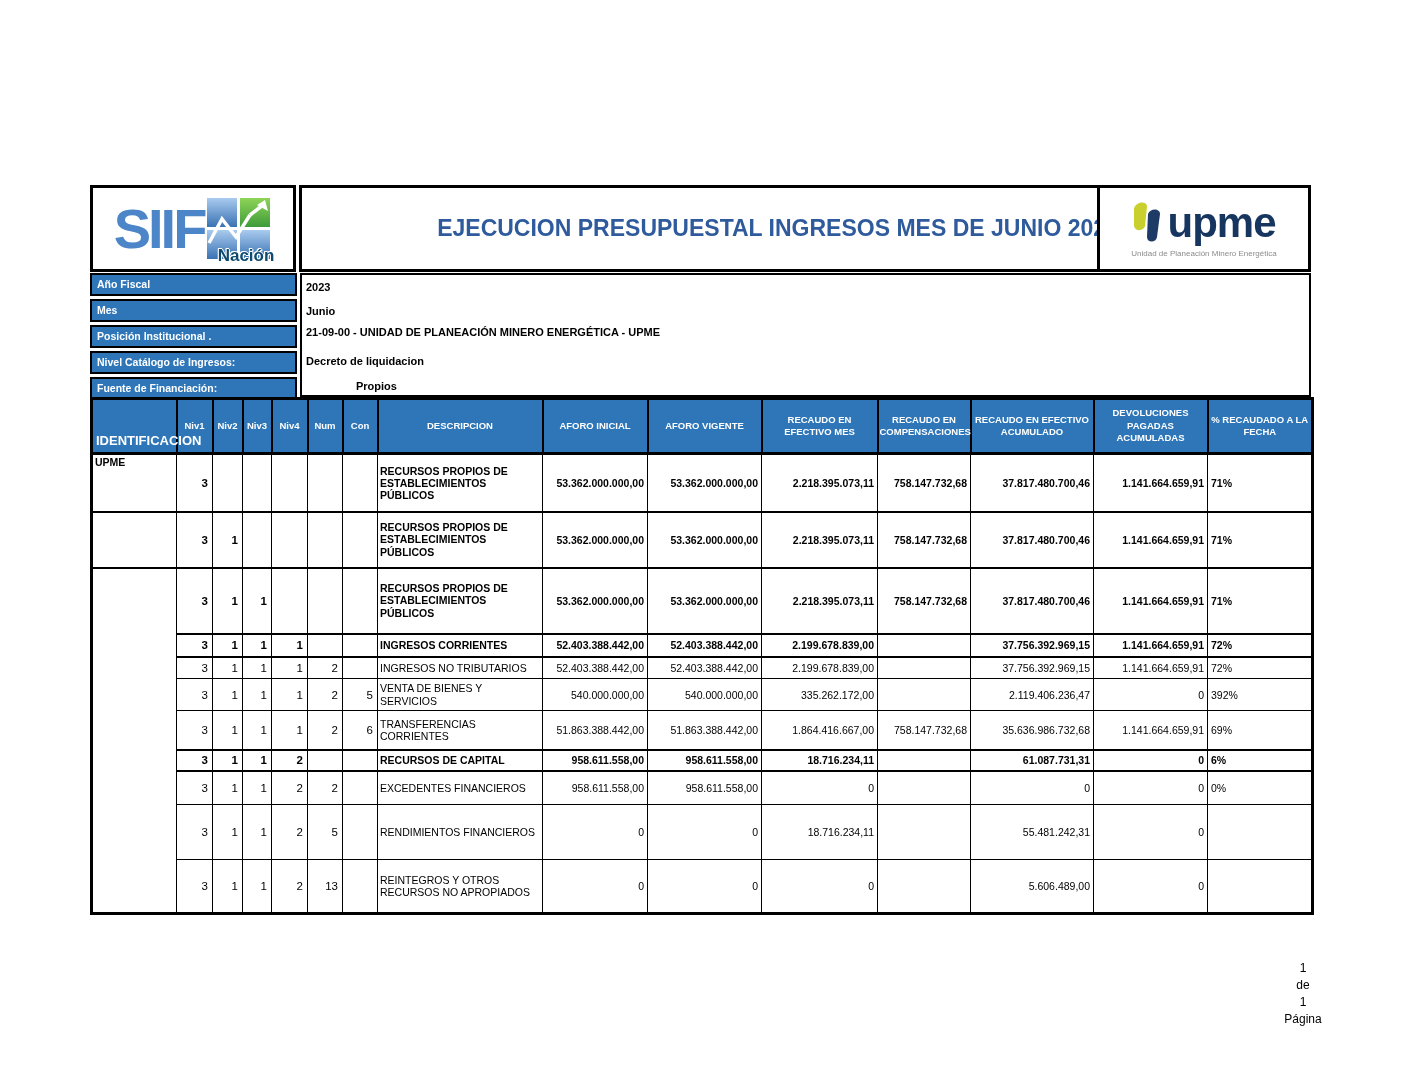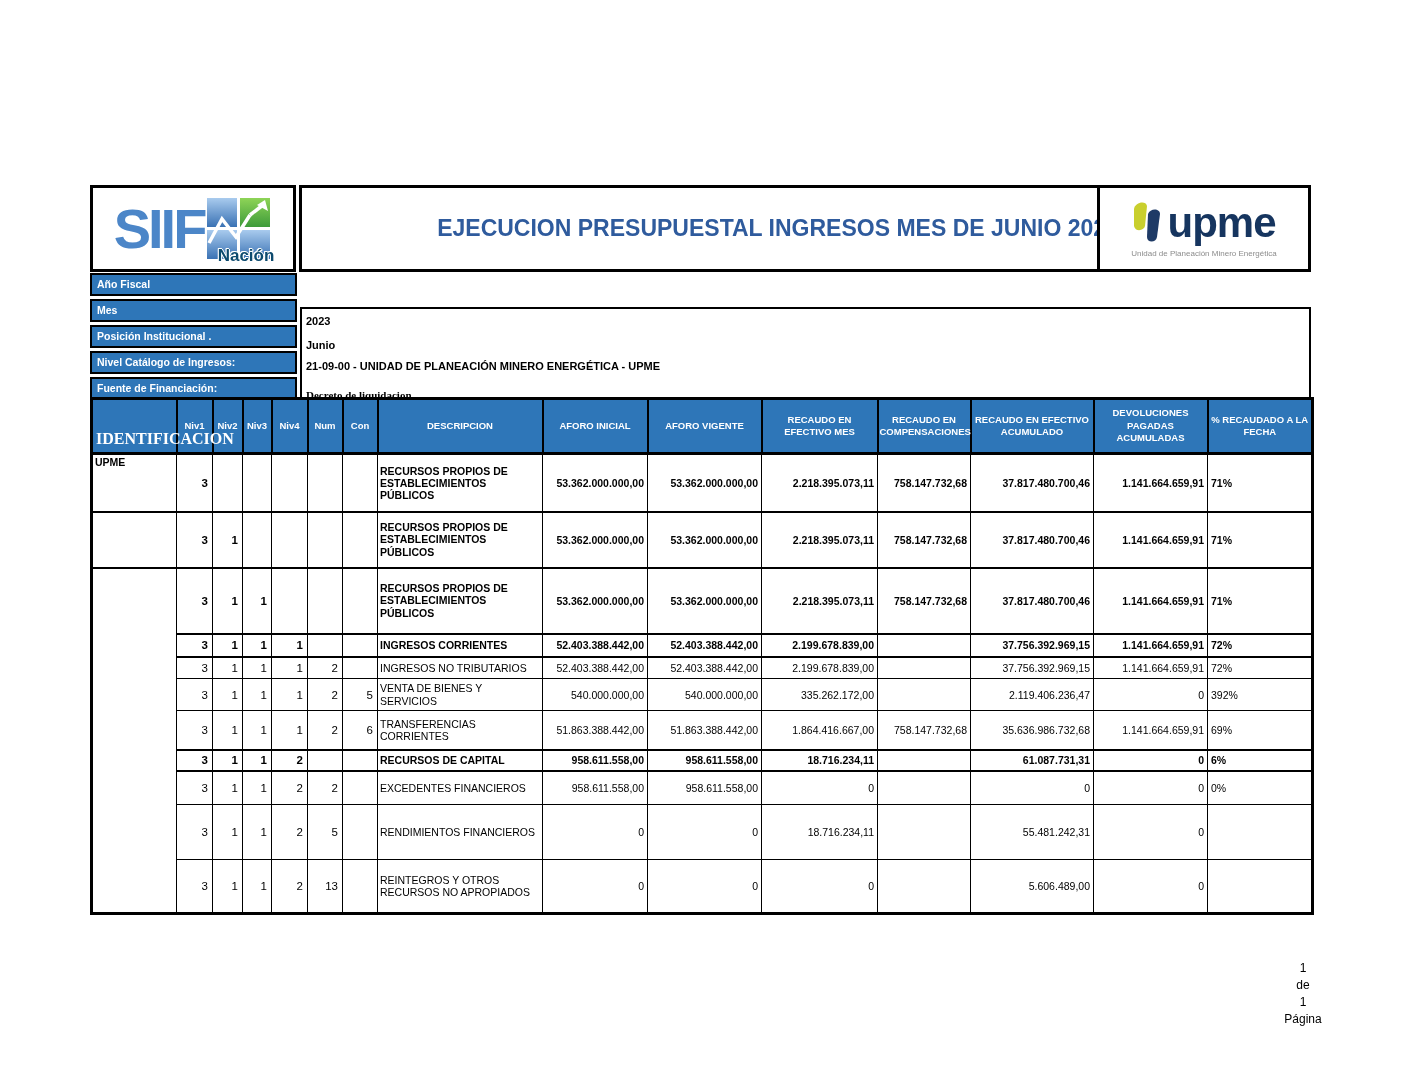--- a/index.html
+++ b/index.html
@@ -22,31 +22,31 @@
 
   .upme-logo { display:flex; flex-direction:column; align-items:center; }
   .upme-row { display:flex; align-items:center; gap:5px; }
   .upme-word { font-size:42px; font-weight:800; color:#16355F; line-height:38px; letter-spacing:-1px; }
   .upme-tagline { font-size:8px; color:#8C8C8C; margin-top:2px; white-space:nowrap; }
 
   
   #info-labels { position:absolute; left:90px; top:273px; width:207px; }
   .info-label { height:23px; margin-bottom:3px; background:#2E76B8; border:2px solid #000;
                 color:#fff; font-size:10.5px; font-weight:bold; line-height:19px; padding-left:5px; }
-  #info-values-box { position:absolute; left:300px; top:273px; width:1011px; height:124px; border:2px solid #000; background:#fff;margin-top:34px; }
+  #info-values-box { position:absolute; left:300px; top:273px; width:1011px; height:124px; border:2px solid #000; background:#fff; }
   .info-value { position:absolute; left:4px; font-size:11px; font-weight:bold; color:#000; white-space:nowrap; }
 
   
   #exec-table { position:absolute; left:90px; top:397px; border-collapse:collapse; table-layout:fixed; width:1221px; }
   #exec-table, #exec-table td, #exec-table th { border:1px solid #000; }
   #exec-table { border:3px solid #000; }
   #exec-table thead th { background:#2E76B8; color:#fff; font-size:9.5px; font-weight:bold;
                          border:2px solid #000; border-top-width:3px; border-bottom-width:3px;
                          text-align:center; vertical-align:middle; padding:2px 1px; line-height:1.3; }
-  #exec-table thead th.th-ident { text-align:left; vertical-align:bottom; padding-left:3px; font-size:16px;font-family:Liberation Serif, serif; }
+  #exec-table thead th.th-ident { text-align:left; vertical-align:bottom; padding-left:3px; font-size:13px; }
   #exec-table td { font-size:10.5px; color:#000; vertical-align:middle; padding:1px 3px; overflow:hidden; }
   #exec-table td.ident { text-align:left; vertical-align:top; font-weight:bold; font-size:10.5px; padding:1px 2px; }
   #exec-table td.c-niv { text-align:right; font-size:11.5px; padding-right:4px; }
   #exec-table td.c-desc { text-align:left; padding-left:2px; padding-right:1px; line-height:1.15; }
   #exec-table td.c-money { text-align:right; white-space:nowrap; padding-right:3px; }
   #exec-table td.c-pct { }
   #exec-table tr.bold td { font-weight:bold; border-top-width:2px; border-bottom-width:2px; }
 
   
   #page-footer { position:absolute; left:1267px; top:960px; width:72px; text-align:center;
@@ -104,21 +104,21 @@
       <div class="info-label">Año Fiscal</div>
       <div class="info-label">Mes</div>
       <div class="info-label">Posición Institucional .</div>
       <div class="info-label">Nivel Catálogo de Ingresos:</div>
       <div class="info-label">Fuente de Financiación:</div>
     </div>
   <div id="info-values-box">
       <div class="info-value" style="top: 6px;">2023</div>
       <div class="info-value" style="top: 30px;">Junio</div>
       <div class="info-value" style="top: 51px;">21-09-00 - UNIDAD DE PLANEACIÓN MINERO ENERGÉTICA - UPME</div>
-      <div class="info-value" style="top: 80px; font-family: Liberation Serif, serif;">Decreto de liquidacion</div>
+      <div class="info-value" style="top: 80px;">Decreto de liquidacion</div>
       <div class="info-value" style="top: 105px; left: 8px; padding-left: 46px;">Propios</div>
     </div>
 
   <table id="exec-table">
       <colgroup>
         <col style="width: 85px;">
         <col style="width: 36px;">
         <col style="width: 30px;">
         <col style="width: 29px;">
         <col style="width: 36px;">

